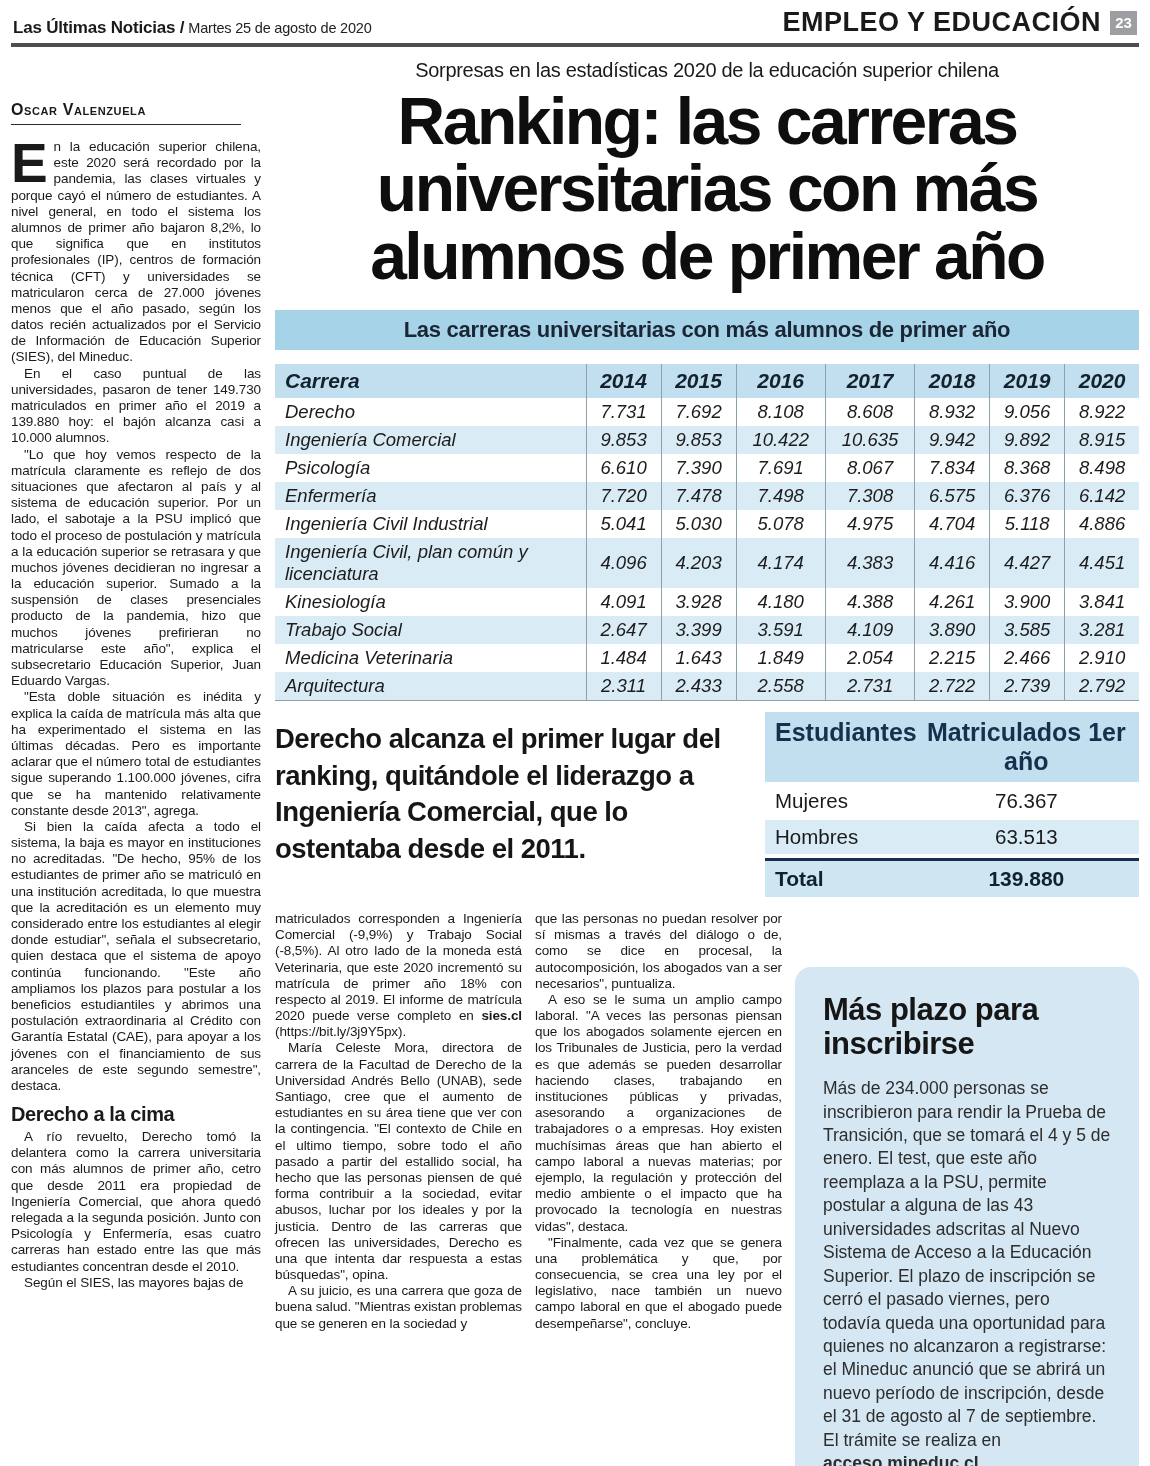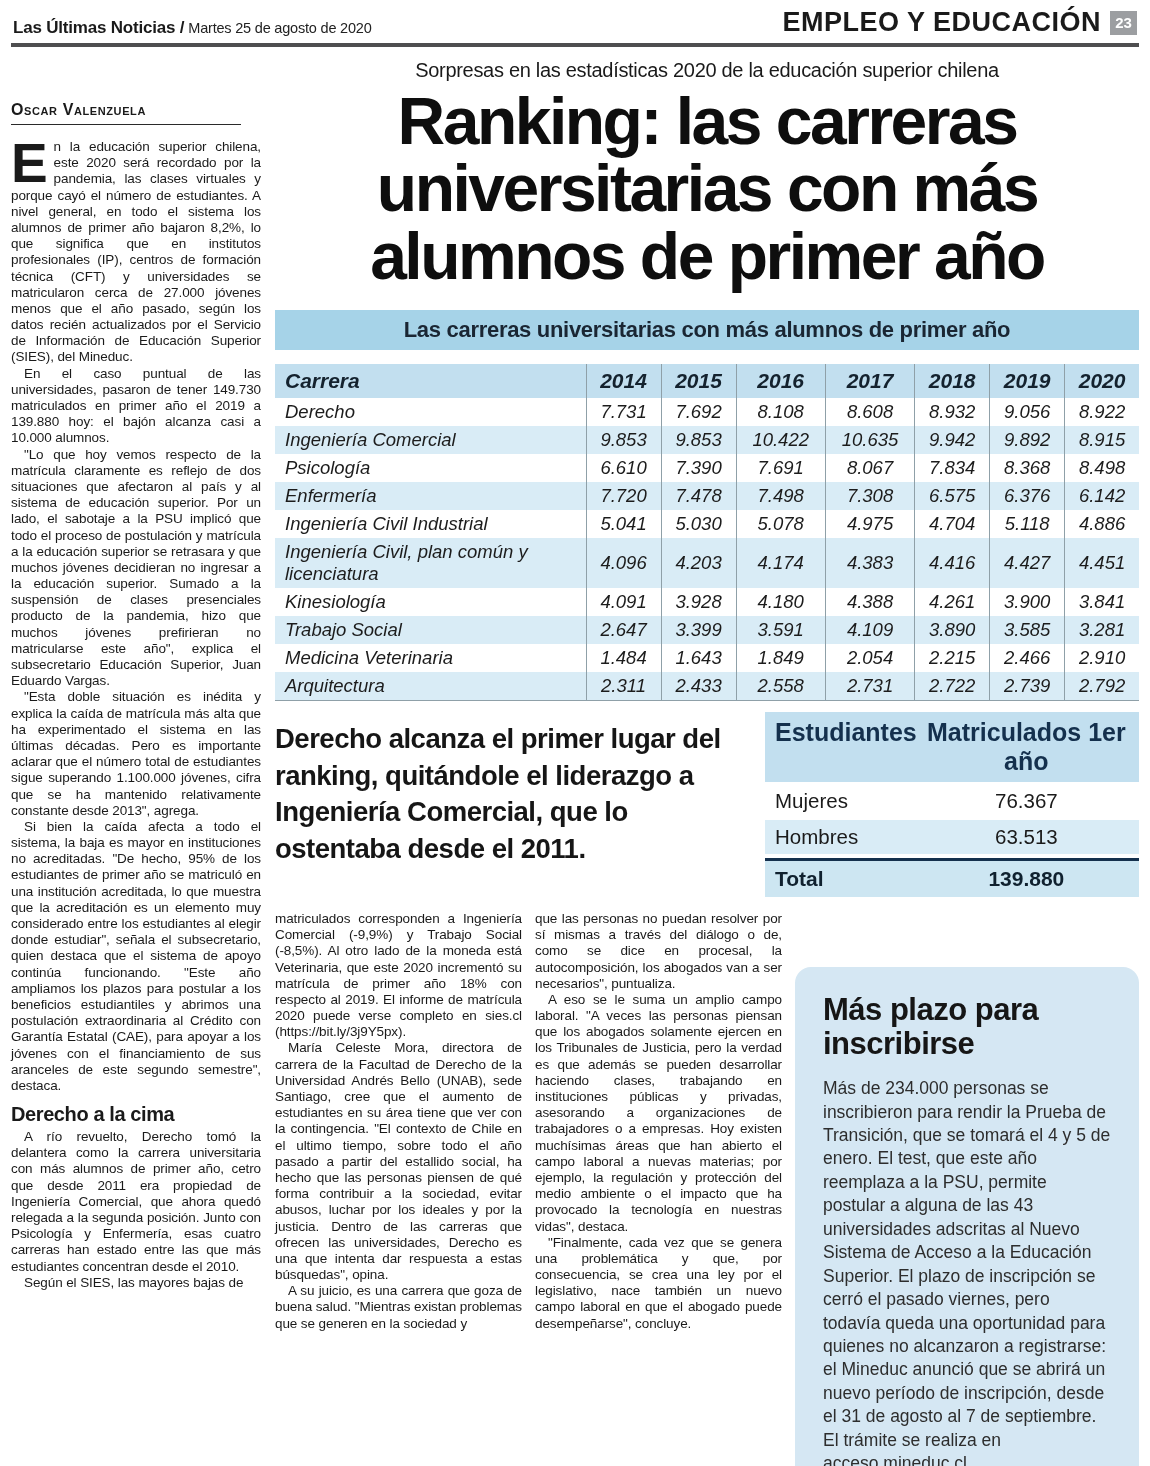--- a/index.html
+++ b/index.html
@@ -58,21 +58,21 @@
   .sex-name{flex:1;}
   .sex-val{width:58%;text-align:center;}
   
   .row-body{display:flex;gap:13px;margin-top:14px;}
   .bodycol{width:247px;flex-shrink:0;}
   .sidebar-wrap{flex:1;min-width:0;}
   .promo-box{background:#d5e7f3;border-radius:16px;padding:26px 28px 30px 28px;margin-top:56px;}
   .promo-title{font-size:31px;font-weight:bold;line-height:1.1;letter-spacing:-0.5px;
     color:#161616;margin:0 0 16px 0;}
   .promo-body{font-size:17.5px;line-height:1.34;color:#2d2d2d;margin:0;}
-  b.inlinebold{font-weight:normal;}
+  b.inlinebold{font-weight:bold;}
 </style>
 </head>
 <body>
 
 <div class="page">
 
   <div class="masthead">
     <div class="mast-left">
       <span class="paper-name">Las Últimas Noticias /</span>
       <span class="mast-date">Martes 25 de agosto de 2020</span>

